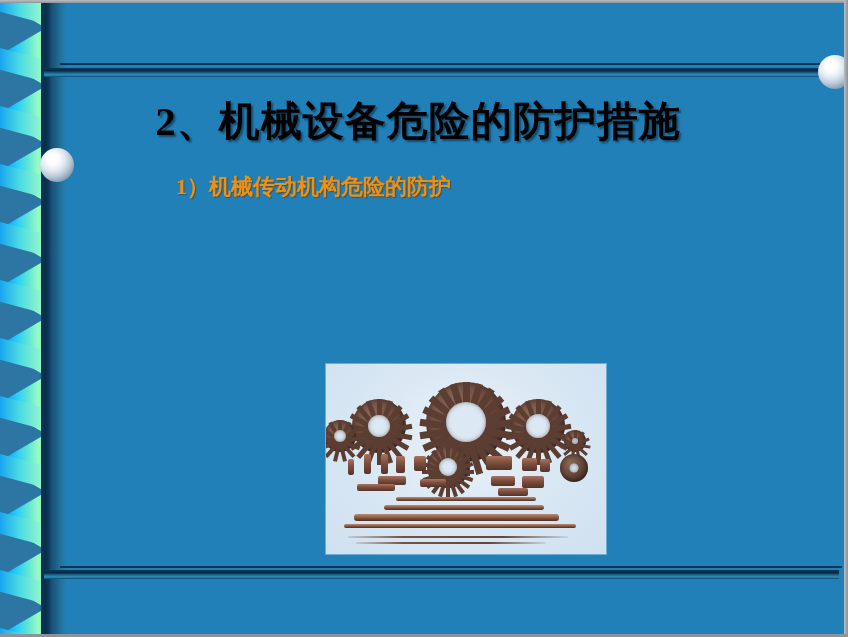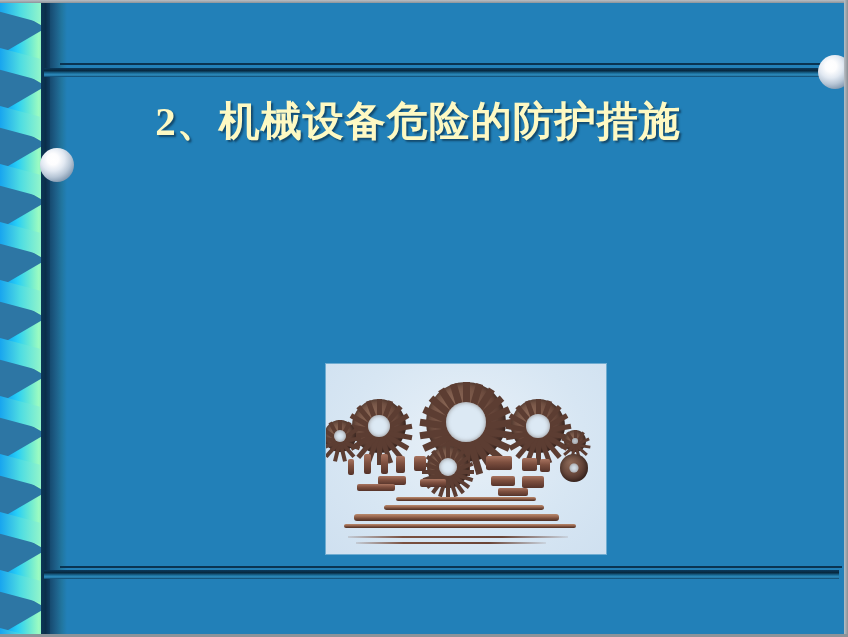--- a/index.html
+++ b/index.html
@@ -151,21 +151,21 @@
     position: absolute;
     left: 68px; top: 72px;
     width: 772px; height: 494px;
     z-index: 15;
   }
   .slide-title {
     position: absolute;
     left: 0; top: 22px;
     width: 700px;
     text-align: center;
-    color: #fef9c3;
+    color: #000000;
     font-size: 41px;
     font-weight: bold;
     letter-spacing: 1px;
     text-shadow: 2px 2px 2px rgba(10,45,70,0.65);
     font-family: "Liberation Serif", "DejaVu Serif", serif;
   }
   .sub-title {
     position: absolute;
     left: 108px; top: 100px;
     color: #f09010;
@@ -280,20 +280,21 @@
   <div class="rail-line rail-line-bottom"></div>
   <div class="rail rail-bottom"></div>
 
   <div class="sphere sphere-left"></div>
   <div class="sphere sphere-right"></div>
 
   <div class="content">
 
     <div class="slide-title">2、机械设备危险的防护措施</div>
 
+    <div class="sub-title">1）机械传动机构危险的防护</div>
 
 
     <div class="photo-frame">
       <div class="photo-inner" id="photo">
           <div class="gear" style="left: 100px; top: 18px; width: 80px; height: 80px;">
             <div class="tooth" style="width: 7px; height: 47px; margin-left: -3.5px; transform: rotate(0deg); transform-origin: 50% 47px;"></div>
             <div class="tooth" style="width: 7px; height: 47px; margin-left: -3.5px; transform: rotate(16.3636deg); transform-origin: 50% 47px;"></div>
             <div class="tooth" style="width: 7px; height: 47px; margin-left: -3.5px; transform: rotate(32.7273deg); transform-origin: 50% 47px;"></div>
             <div class="tooth" style="width: 7px; height: 47px; margin-left: -3.5px; transform: rotate(49.0909deg); transform-origin: 50% 47px;"></div>
             <div class="tooth" style="width: 7px; height: 47px; margin-left: -3.5px; transform: rotate(65.4545deg); transform-origin: 50% 47px;"></div>

